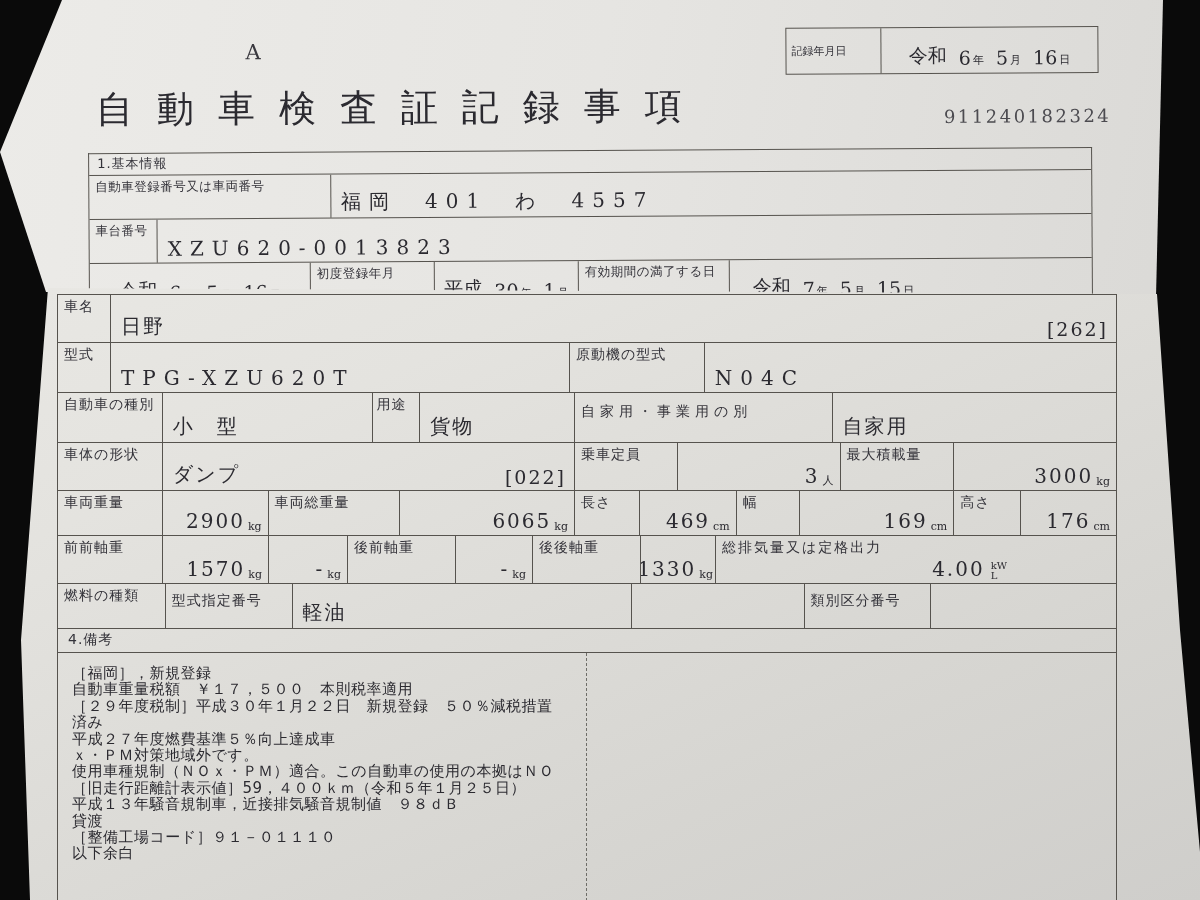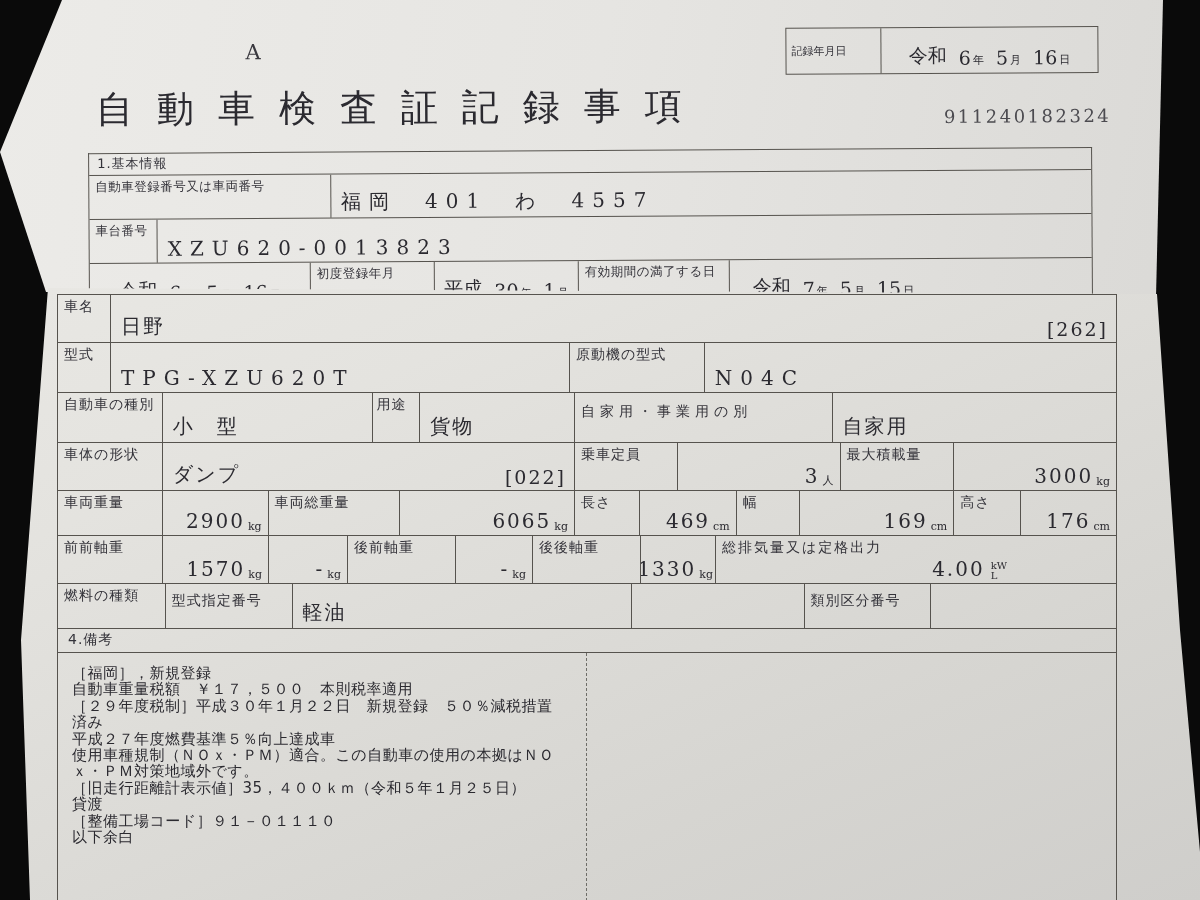--- a/index.html
+++ b/index.html
@@ -393,22 +393,23 @@
     <div class="sec-hd2">4.備考</div>
 
     <div class="remarks-body">
       <div class="dashline"></div>
       <div class="remarks-text">
         <div>［福岡］，新規登録</div>
         <div>自動車重量税額　￥１７，５００　本則税率適用</div>
         <div>［２９年度税制］平成３０年１月２２日　新規登録　５０％減税措置</div>
         <div>済み</div>
         <div>平成２７年度燃費基準５％向上達成車</div>
+        <div>ｘ・ＰＭ対策地域外です。</div>
         <div>使用車種規制（ＮＯｘ・ＰＭ）適合。この自動車の使用の本拠はＮＯ</div>
-        <div>ｘ・ＰＭ対策地域外です。</div>
-        <div>［旧走行距離計表示値］35，４００ｋｍ（令和５年１月２５日）</div>
+        <div>［旧走行距離計表示値］59，４００ｋｍ（令和５年１月２５日）</div>
+        <div>平成１３年騒音規制車，近接排気騒音規制値　９８ｄＢ</div>
         <div>貸渡</div>
         <div>［整備工場コード］９１－０１１１０</div>
         <div>以下余白</div>
       </div>
     </div>
   </div>
 </div>
 
 </body></html>

